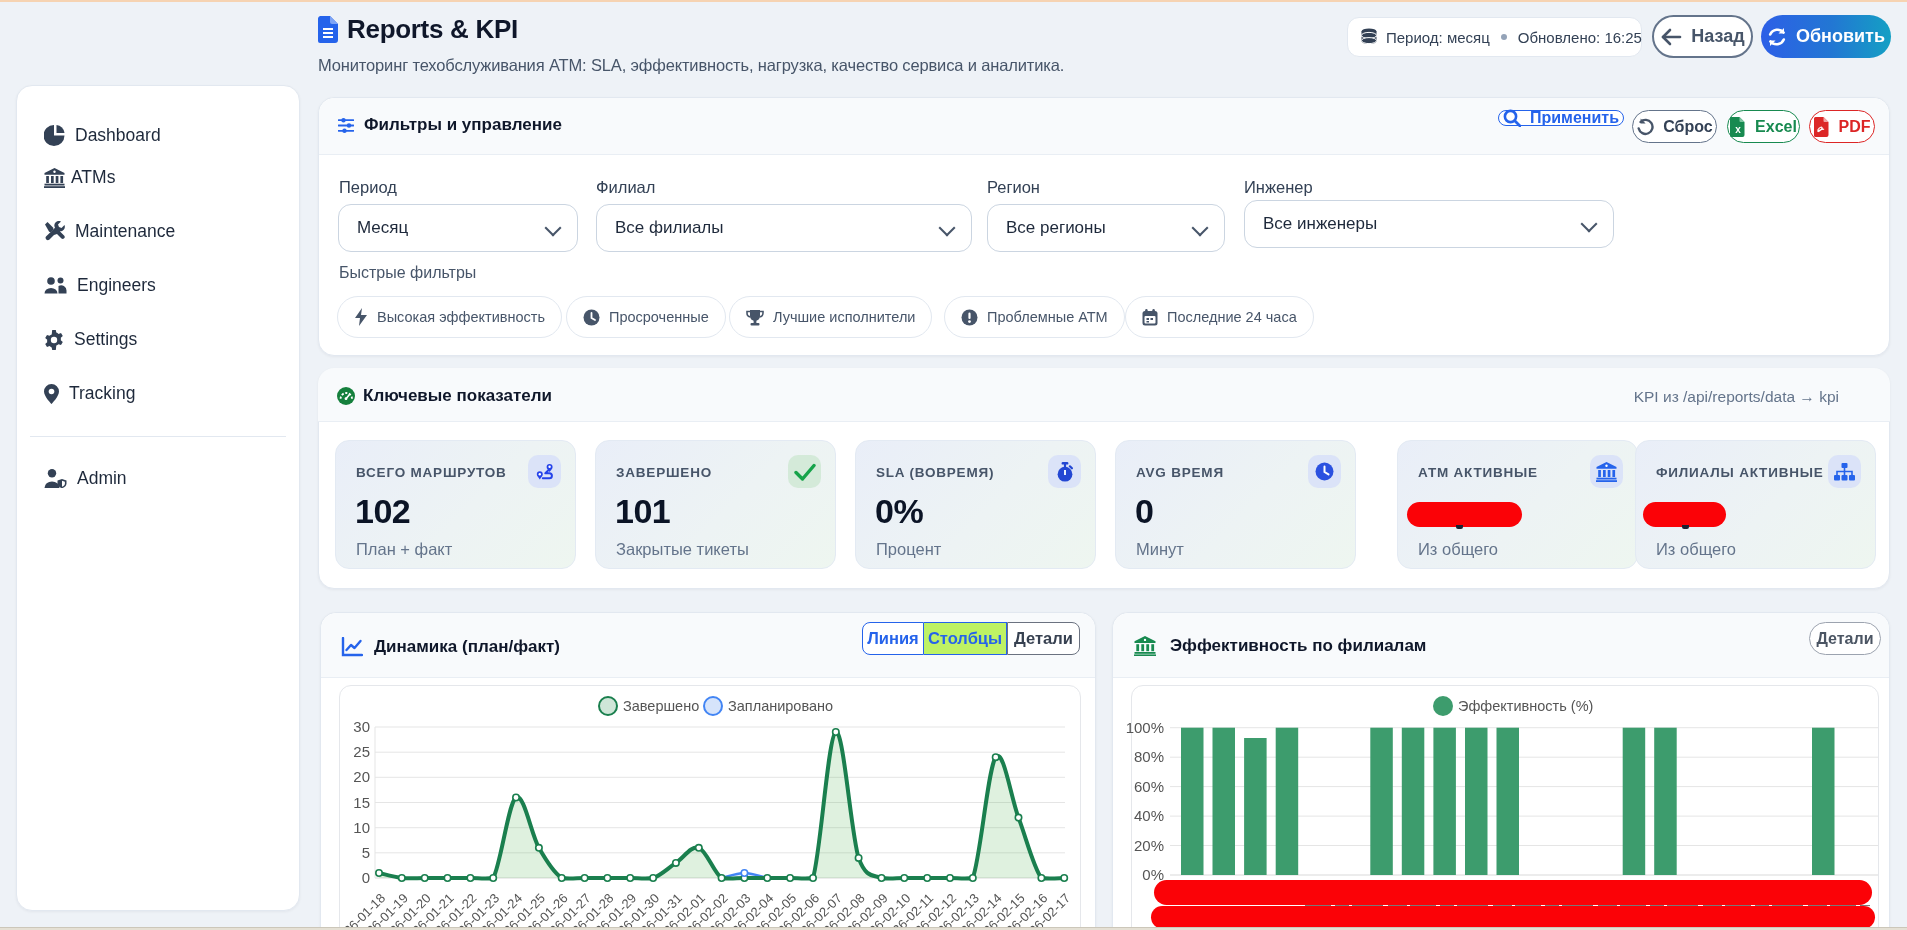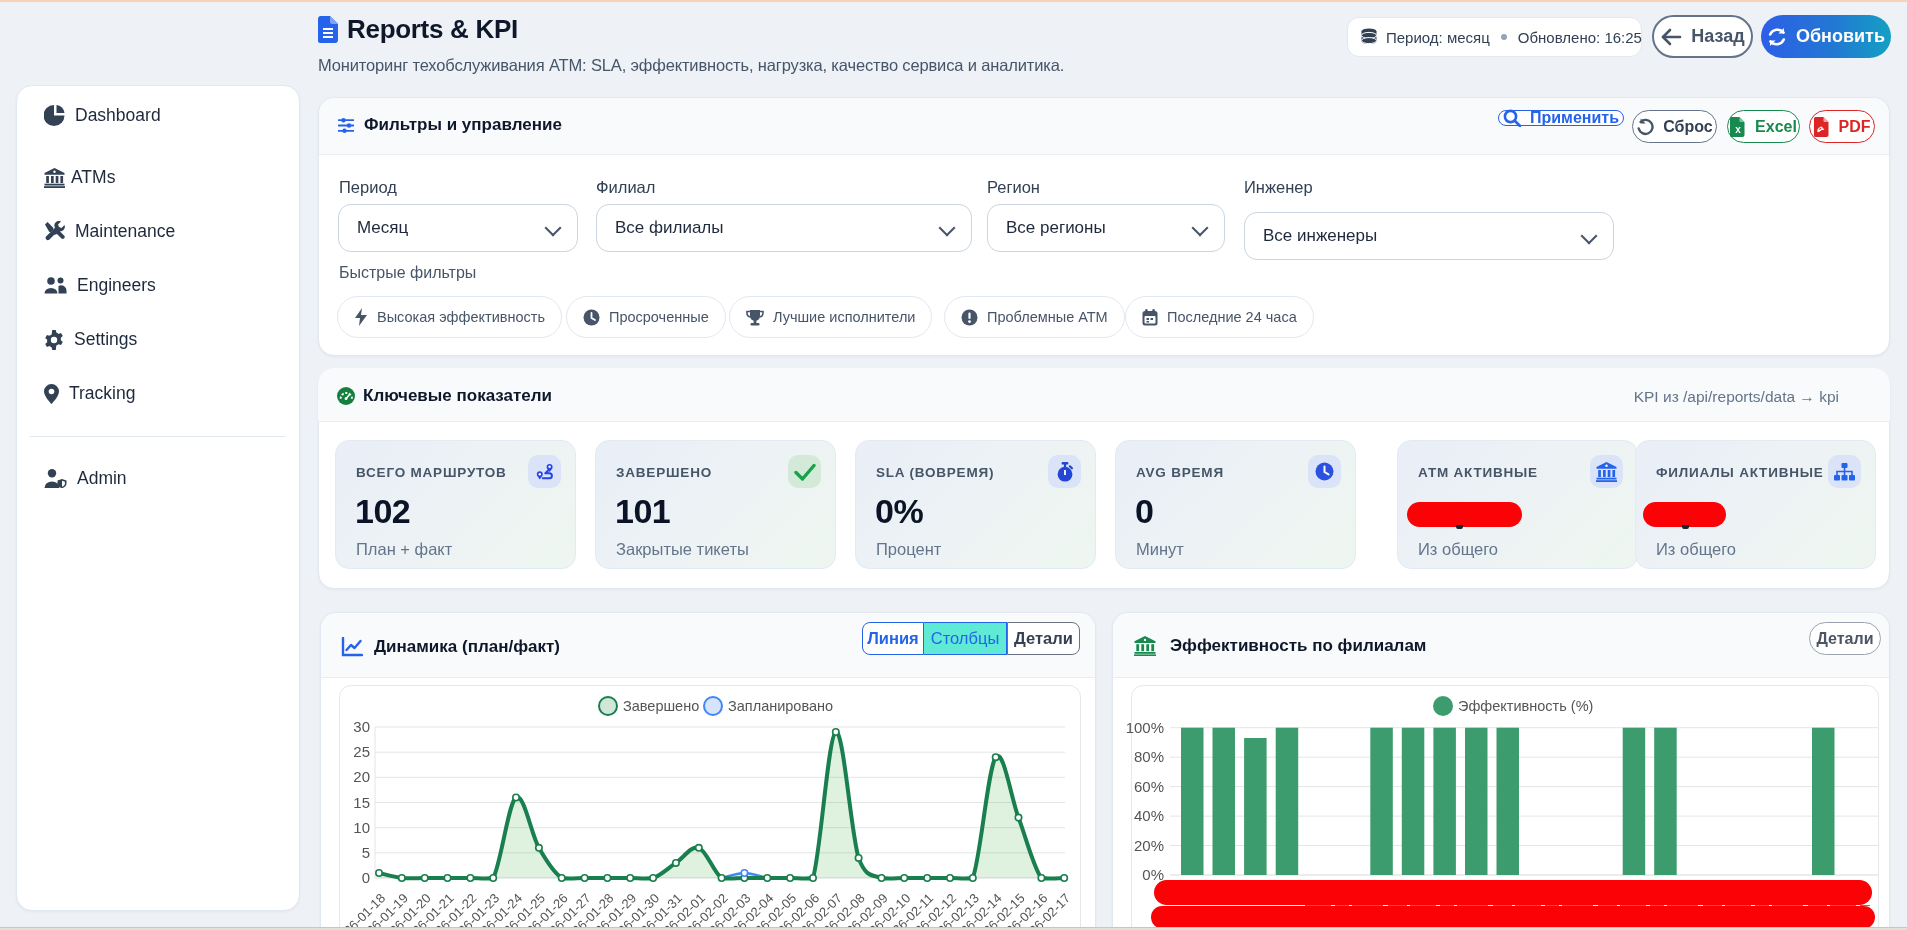--- a/index.html
+++ b/index.html
@@ -62,21 +62,21 @@
         <path d="M16.6 5.5 a8 8 0 0 0 -13.4 2"></path>
         <path d="M3.4 14.5 a8 8 0 0 0 13.4 -2"></path>
       </g>
       <path d="M17 1 v5.5 h-5.5 z" fill="#fff"></path>
       <path d="M3 19 v-5.5 h5.5 z" fill="#fff"></path>
     </svg>
     <span>Обновить</span>
   </div>
 
 <div class="card" style="left:16px;top:85px;width:284px;height:826px;"></div>
-<div class="navitem" style="top:105px;">
+<div class="navitem" style="top:125px;">
     <svg width="21" height="21" viewBox="0 0 21 21">
       <path d="M10 0 a10.5 10.5 0 1 0 10.5 10.5 h-10.5 z" fill="#334155"></path>
       <path d="M12.5 0 a9 9 0 0 1 8 8 h-8 z" fill="#334155"></path>
     </svg>
     <span>Dashboard</span>
   </div>
 <div class="navitem" style="top:167px;gap:6px;">
     <svg width="21" height="20" viewBox="0 0 21 20">
       <path d="M10.5 0 L20.5 5 v1.8 h-20 V5 Z" fill="#334155"></path>
       <g fill="#334155">
@@ -178,21 +178,21 @@
       </svg>
       <span>PDF</span>
     </div>
   <div class="flabel" style="left:20px;">Период</div>
   <div class="flabel" style="left:277px;">Филиал</div>
   <div class="flabel" style="left:668px;">Регион</div>
   <div class="flabel" style="left:925px;">Инженер</div>
   <div class="sel" style="left:19px;top:106px;width:240px;">Месяц</div>
   <div class="sel" style="left:668px;top:106px;width:238px;">Все регионы</div>
   <div class="sel" style="left:277px;top:106px;width:376px;">Все филиалы</div>
-  <div class="sel" style="left:925px;top:114px;width:370px;">Все инженеры</div>
+  <div class="sel" style="left:925px;top:102px;width:370px;">Все инженеры</div>
   <div class="abs" style="left:20px;top:166px;font-size:16px;color:#475569;">Быстрые фильтры</div>
   <div class="chip" style="left:18px;">
       <svg width="14" height="18" viewBox="0 0 14 18">
         <path d="M8 0 L1 10 h5 L5 18 L13 7 H7 Z" fill="#475569"></path>
       </svg>
       <span>Высокая эффективность</span>
     </div>
   <div class="chip" style="left:247px;">
       <svg width="17" height="17" viewBox="0 0 17 17">
         <circle cx="8.5" cy="8.5" r="8" fill="#475569"></circle>
@@ -333,21 +333,21 @@
   <div class="chead" style="height:65px;"></div>
   <div class="abs" style="left:20px;top:24px;display:flex;align-items:center;gap:11px;">
       <svg width="22" height="20" viewBox="0 0 22 20">
         <path d="M2 1 v17 h19" stroke="#2563eb" stroke-width="2.4" fill="none" stroke-linecap="round"></path>
         <path d="M5.5 13 l4.5-5 3.5 3 6-7" stroke="#2563eb" stroke-width="2.4" fill="none" stroke-linecap="round" stroke-linejoin="round"></path>
       </svg>
       <span style="font-size:17px;font-weight:bold;color:#0f172a;">Динамика (план/факт)</span>
     </div>
   <div class="abs" style="left:541px;top:9px;display:flex;">
     <div style="width:62px;height:33px;border:1.5px solid #2563eb;border-radius:8px 0 0 8px;display:flex;align-items:center;justify-content:center;color:#2563eb;font-weight:bold;font-size:16.5px;background:#fff;">Линия</div>
-    <div style="width:83px;height:33px;border:1.5px solid #2563eb;border-left:none;display:flex;align-items:center;justify-content:center;color:#2563eb;font-weight:normal;font-size:16.5px;background:#5eead4;">Столбцы</div>
+    <div style="width:83px;height:33px;border:1.5px solid #2563eb;border-left:none;display:flex;align-items:center;justify-content:center;color:#2563eb;font-weight:bold;font-size:16.5px;background:#bef264;">Столбцы</div>
     <div style="width:73px;height:33px;border:1.5px solid #6b7280;border-left-width:1px;border-radius:0 8px 8px 0;display:flex;align-items:center;justify-content:center;color:#374151;font-weight:bold;font-size:16.5px;background:#fff;">Детали</div>
   </div>
   <div class="abs" style="left:18px;top:72px;width:742px;height:280px;border:1px solid #e5e7eb;border-radius:12px;background:#fff;"></div>
 </div>
 <div class="card" style="left:1112px;top:612px;width:778px;height:400px;border-radius:16px;">
   <div class="chead" style="height:65px;"></div>
   <div class="abs" style="left:21px;top:23px;display:flex;align-items:center;gap:14px;">
       <svg width="22" height="20" viewBox="0 0 22 20">
         <path d="M11 0 L21.5 5.2 v1.8 h-21 V5.2 Z" fill="#188a50"></path>
         <g fill="#188a50">

